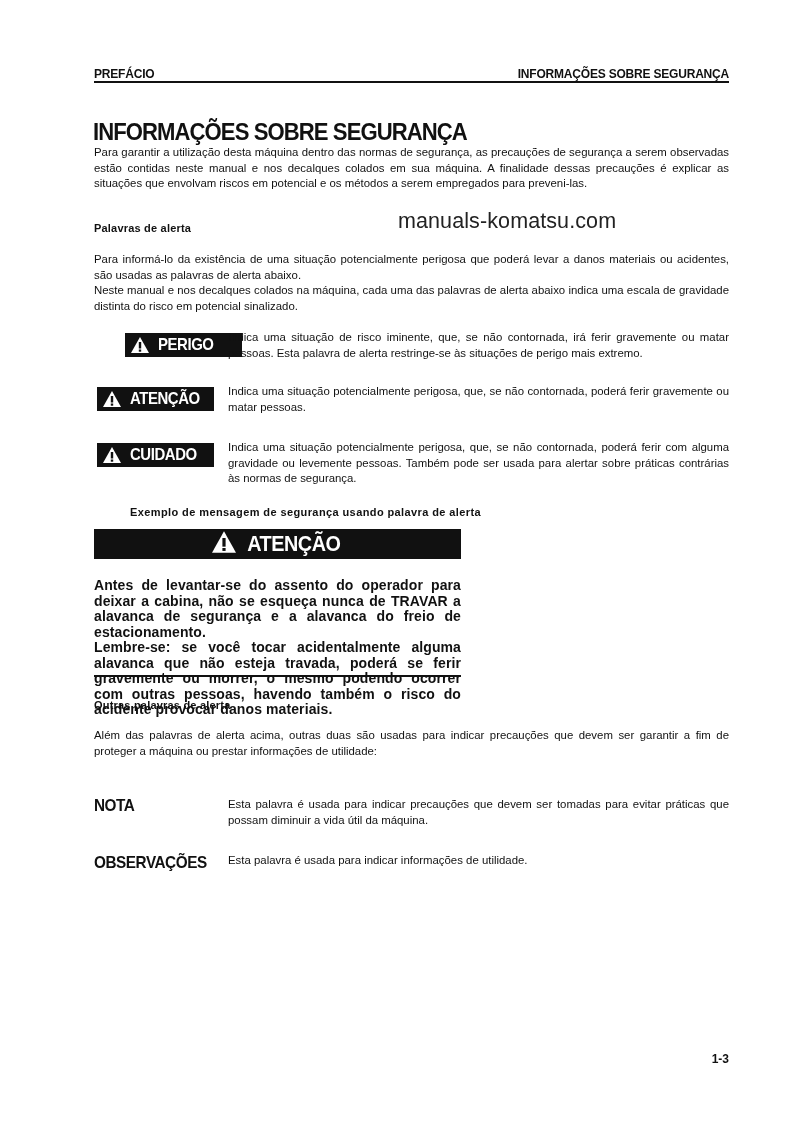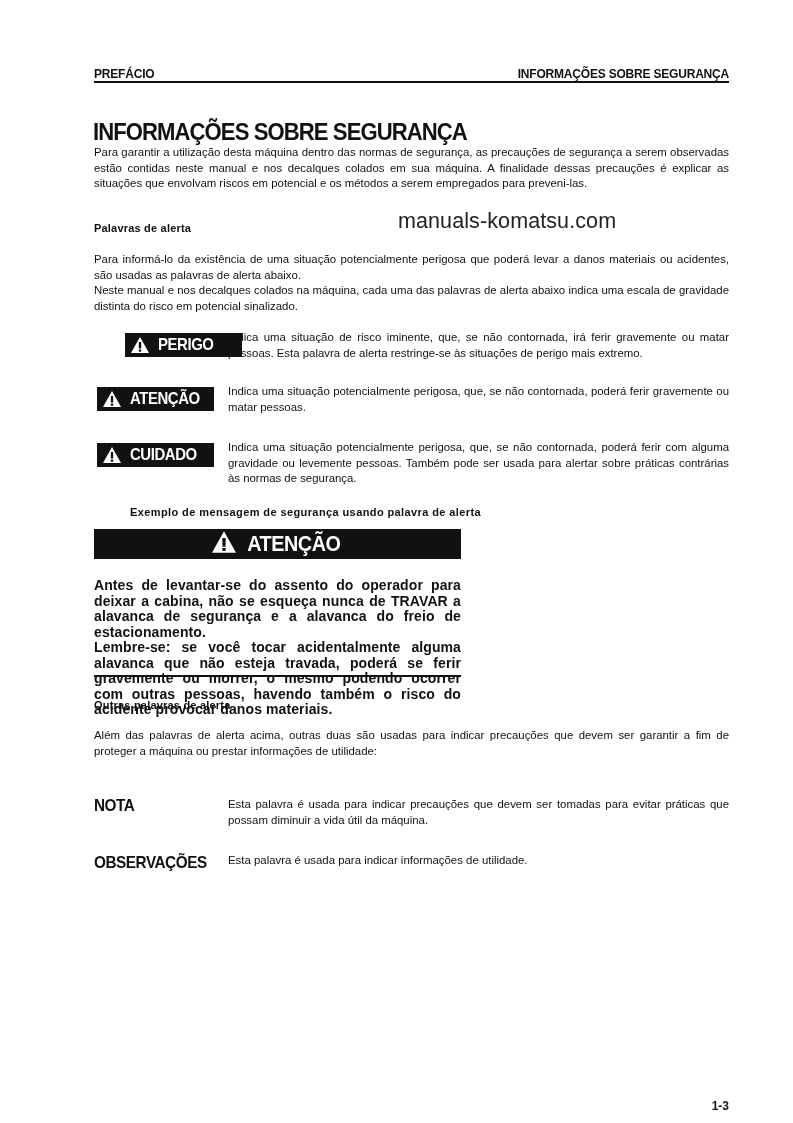--- a/index.html
+++ b/index.html
@@ -29,21 +29,21 @@
              display: flex; justify-content: center; align-items: center; }
   .ex-head .lbl { font-size: 22px; font-weight: bold; letter-spacing: -0.5px; margin-left: 4px;
                   transform: scaleX(0.9); }
   .ex-body { left: 94px; top: 562px; width: 367px; font-size: 14px; line-height: 15.5px;
              font-weight: bold; text-align: justify; color: #111; letter-spacing: 0.1px; margin-top: 16px; }
   .ex-rule { left: 94px; top: 675px; width: 367px; height: 2px; background: #111; }
   .sub3 { left: 94px; top: 699px; }
   .para3 { left: 94px; top: 728px; width: 635px; }
   .word { left: 94px; font-size: 17px; font-weight: bold; letter-spacing: -0.5px;
           transform: scaleX(0.9); transform-origin: left; white-space: nowrap; }
-  .pagenum { right: 64px; top: 1052px; font-size: 12px; font-weight: bold; margin-top: 47px; }
+  .pagenum { right: 64px; top: 1052px; font-size: 12px; font-weight: bold; }
 </style>
 </head>
 <body>
 
 <div class="abs hdr hdr-left">PREFÁCIO</div>
 <div class="abs hdr hdr-right">INFORMAÇÕES SOBRE SEGURANÇA</div>
 <div class="abs hdr-rule"></div>
 
 <div class="abs title">INFORMAÇÕES SOBRE SEGURANÇA</div>
 <p class="abs body intro">Para garantir a utilização desta máquina dentro das normas de segurança, as precauções de segurança a serem observadas estão contidas neste manual e nos decalques colados em sua máquina. A finalidade dessas precauções é explicar as situações que envolvam riscos em potencial e os métodos a serem empregados para preveni-las.</p>

